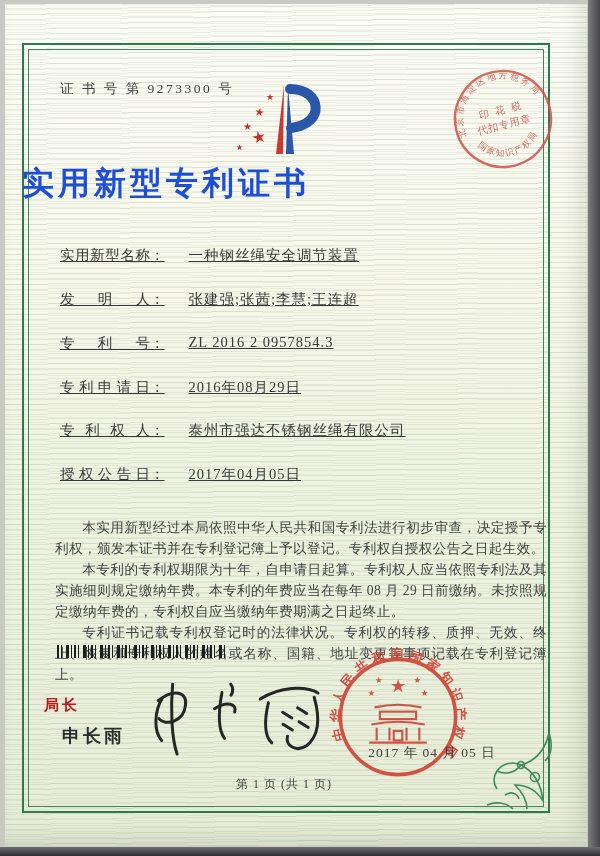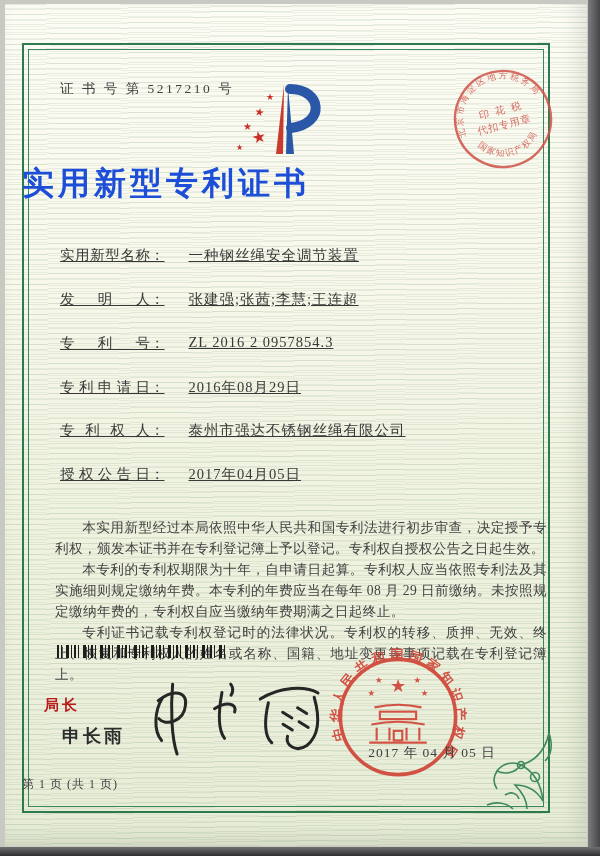--- a/index.html
+++ b/index.html
@@ -36,40 +36,40 @@
       #1d1d1d 0px,#1d1d1d 2px,rgba(0,0,0,0) 2px,rgba(0,0,0,0) 4px,
       #1d1d1d 4px,#1d1d1d 5px,rgba(0,0,0,0) 5px,rgba(0,0,0,0) 9px,
       #1d1d1d 9px,#1d1d1d 12px,rgba(0,0,0,0) 12px,rgba(0,0,0,0) 14px,
       #1d1d1d 14px,#1d1d1d 15px,rgba(0,0,0,0) 15px,rgba(0,0,0,0) 17px);}
   .role{left:44px;top:696px;font-size:15px;font-family:"Liberation Sans","DejaVu Sans",sans-serif;
         font-weight:600;color:#b91c1c;letter-spacing:3px;}
   .dirname{left:62px;top:724px;font-size:18px;font-family:"Liberation Sans","DejaVu Sans",sans-serif;
         font-weight:600;color:#2c2c2c;letter-spacing:3px;}
   .issuedate{left:346px;top:744px;width:172px;text-align:center;font-size:13.5px;color:#3e3e3e;
         letter-spacing:1px;z-index:6;}
-  .footerpg{left:22px;top:776px;width:524px;font-size:12px;color:#3f3f3f;
+  .footerpg{left:22px;top:776px;width:524px;text-align:center;font-size:12px;color:#3f3f3f;
         letter-spacing:1px;}
   svg{position:absolute;overflow:visible;}
   .sig{left:135px;top:676px;z-index:3;transform:rotate(-2deg);}
   .sealsvg{left:318px;top:637px;z-index:5;opacity:0.92;}
   .taxsvg{left:443px;top:59px;z-index:4;opacity:0.85;transform:rotate(-14deg);}
   .logosvg{left:233px;top:78px;}
   .ornsvg{left:483px;top:731px;}
 </style>
 </head>
 <body>
 
 <div id="canvas">
   <div class="paper"></div>
 
   <div class="frame-outer">
     <div class="frame-inner"></div>
   </div>
 
-  <div class="abs certno">证 书 号 第 5217210 号</div>
+  <div class="abs certno">证 书 号 第 9273300 号</div>
 
   <svg class="logosvg" width="100" height="84" viewBox="0 0 100 84">
     <path d="M57,11 C89,11 93,46 58,50" fill="none" stroke="#2b57a8" stroke-width="10" stroke-linecap="round"></path>
     <polygon points="51,7 43,76 50,76" fill="#c93b30"></polygon>
     <polygon points="55,9 53,76 61,76" fill="#2b57a8"></polygon>
     <g fill="#c92f28" font-size="10">
       <text x="20" y="66" font-size="16" transform="rotate(-12 20 66)">★</text>
       <text x="10" y="52" font-size="10">★</text>
       <text x="21" y="37" font-size="11" transform="rotate(10 21 37)">★</text>
       <text x="33" y="22" font-size="9">★</text>

